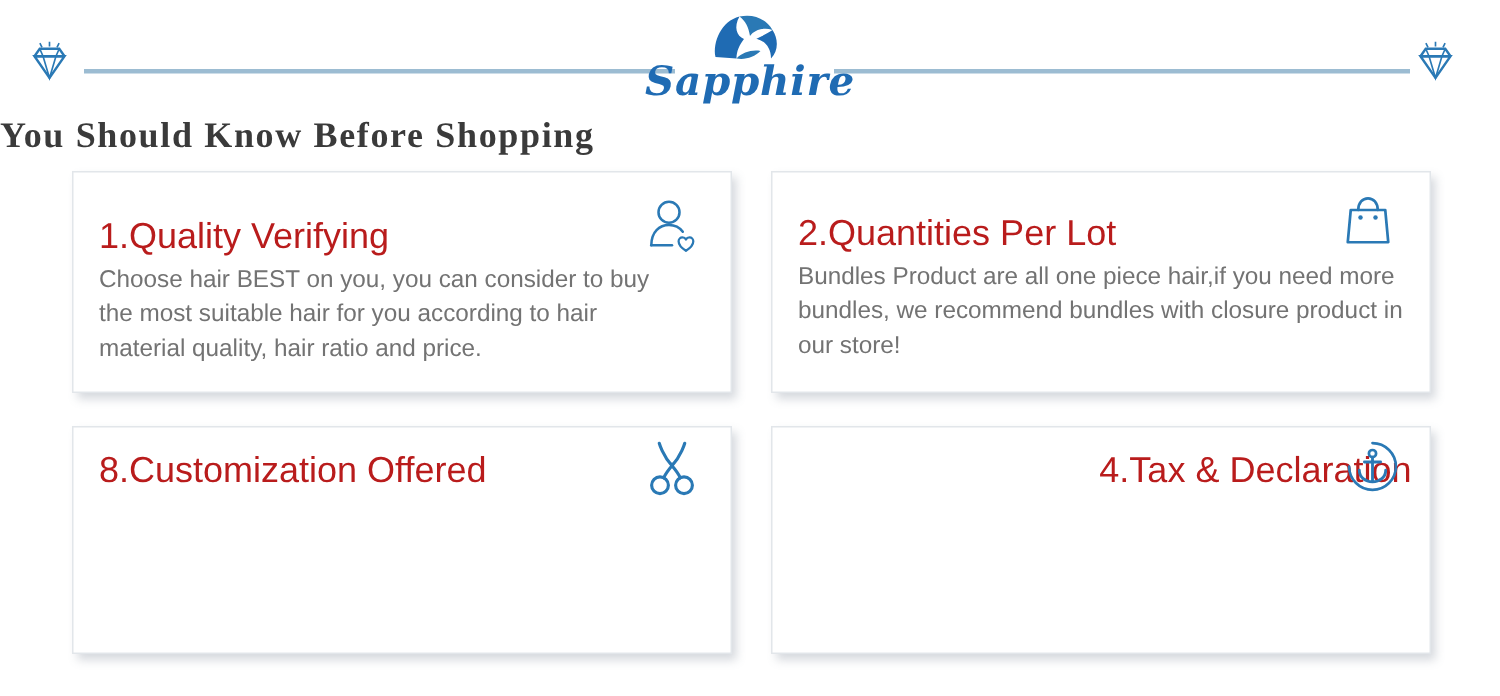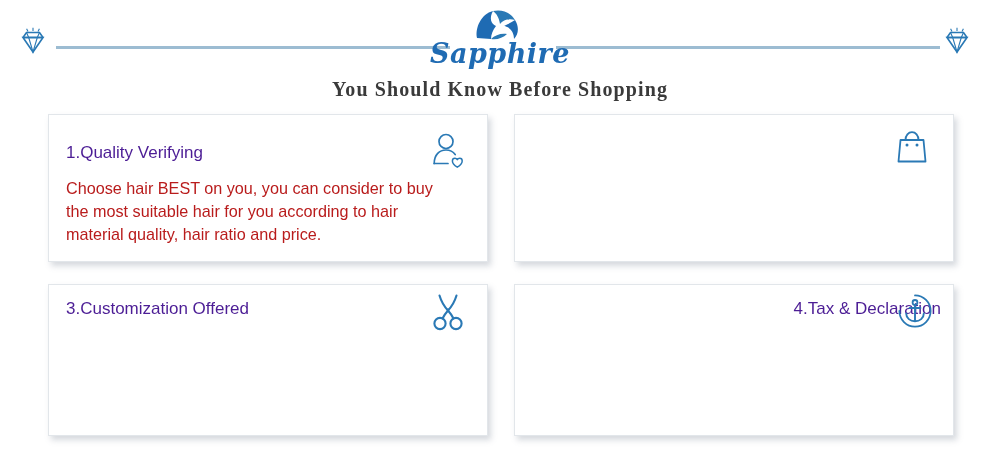--- a/index.html
+++ b/index.html
@@ -68,24 +68,24 @@
     letter-spacing: 0.5px;
     color: #1f6bb3;
     line-height: 1;
   }
 
   .page-title {
     position: absolute;
     left: 0;
     top: 78px;
     width: 1000px;
-    text-align: center;
+    text-align: left;
     font-family: "Liberation Serif", serif;
     font-weight: 700;
-    font-size: 20px;
+    font-size: 24px;
     letter-spacing: 1.1px;
     color: #3a3a3a;
   }
 
   
   .grid {
     position: absolute;
     left: 48px;
     top: 114px;
     width: 906px;
@@ -109,30 +109,30 @@
     position: absolute;
     left: 17px;
     right: 12px;
     top: 26px;
   }
   .card-2 .card-body { top: 24px; }
   .card-3 .card-body { top: 12px; }
   .card-4 .card-body { top: 12px; text-align: right; }
 
   .card-title {
-    font-size: 17px;
-    color: #4c1d95;
+    font-size: 24px;
+    color: #b91c1c;
     line-height: 1.38;
     white-space: nowrap;
   }
 
   .card-text {
-    margin-top: 13px;
+    margin-top: 1px;
     font-size: 16.2px;
-    color: #b91c1c;
+    color: #737373;
     line-height: 1.41;
   }
   .card-1 .card-text { width: 392px; }
   .card-2 .card-text { width: 406px; }
   .card-3 .card-text { width: 400px; }
   .card-4 .card-text { width: 410px; }
 
   .card-icon {
     position: absolute;
     color: #2a79b5;
@@ -204,33 +204,37 @@
           <path d="M3.2 30.5 C3.2 21.5 8.6 17 15 17 C19 17 22.2 18.8 24.2 21.5" stroke="#2a79b5" stroke-width="1.7" fill="none" stroke-linecap="round"></path>
           <path d="M3.2 30.5 L17 30.5" stroke="#2a79b5" stroke-width="1.7" stroke-linecap="round"></path>
           <path d="M26.3 34.2 C26.3 34.2 21.4 31.2 21.4 27.9 C21.4 26.3 22.6 25.3 23.9 25.3
                    C25 25.3 25.9 25.9 26.3 26.7 C26.7 25.9 27.6 25.3 28.7 25.3
                    C30 25.3 31.2 26.3 31.2 27.9 C31.2 31.2 26.3 34.2 26.3 34.2 Z" stroke="#2a79b5" stroke-width="1.5" fill="none" stroke-linejoin="round"></path>
         </svg>
       </span>
     </div>
 
     <div class="card card-2">
+      <div class="card-body">
+        <div class="card-title">2.Quantities Per Lot</div>
+        <div class="card-text">Bundles Product are all one piece hair,if you need more bundles, we recommend bundles with closure product in our store!</div>
+      </div>
       <span class="card-icon icon-2">
         <svg width="34" height="36" viewBox="0 0 34 36" fill="none">
           <path d="M10.5 11 C10.5 6.2 13.4 3.2 17 3.2 C20.6 3.2 23.5 6.2 23.5 11" stroke="#2a79b5" stroke-width="1.8" fill="none" stroke-linecap="round"></path>
           <path d="M5.5 11 L28.5 11 L30.5 32.5 L3.5 32.5 Z" stroke="#2a79b5" stroke-width="1.8" fill="none" stroke-linejoin="round"></path>
           <circle cx="12" cy="16" r="1.5" fill="#2a79b5"></circle>
           <circle cx="22" cy="16" r="1.5" fill="#2a79b5"></circle>
         </svg>
       </span>
     </div>
 
     <div class="card card-3">
       <div class="card-body">
-        <div class="card-title">3.Customization Offered</div>
+        <div class="card-title">8.Customization Offered</div>
       </div>
       <span class="card-icon icon-3">
         <svg width="34" height="40" viewBox="0 0 34 40" fill="none">
           <path d="M8.5 2.5 C8.5 2.5 11 11 17 17.5" stroke="#2a79b5" stroke-width="2.1" fill="none" stroke-linecap="round"></path>
           <path d="M25.5 2.5 C25.5 2.5 23 11 17 17.5" stroke="#2a79b5" stroke-width="2.1" fill="none" stroke-linecap="round"></path>
           <path d="M17 17.5 C14 21 12.4 23.5 11.5 25.5" stroke="#2a79b5" stroke-width="2.1" fill="none" stroke-linecap="round"></path>
           <path d="M17 17.5 C20 21 21.6 23.5 22.5 25.5" stroke="#2a79b5" stroke-width="2.1" fill="none" stroke-linecap="round"></path>
           <circle cx="9" cy="30.5" r="5.6" stroke="#2a79b5" stroke-width="2.1" fill="none"></circle>
           <circle cx="25" cy="30.5" r="5.6" stroke="#2a79b5" stroke-width="2.1" fill="none"></circle>
           <circle cx="17" cy="16.5" r="1.1" fill="#2a79b5"></circle>

